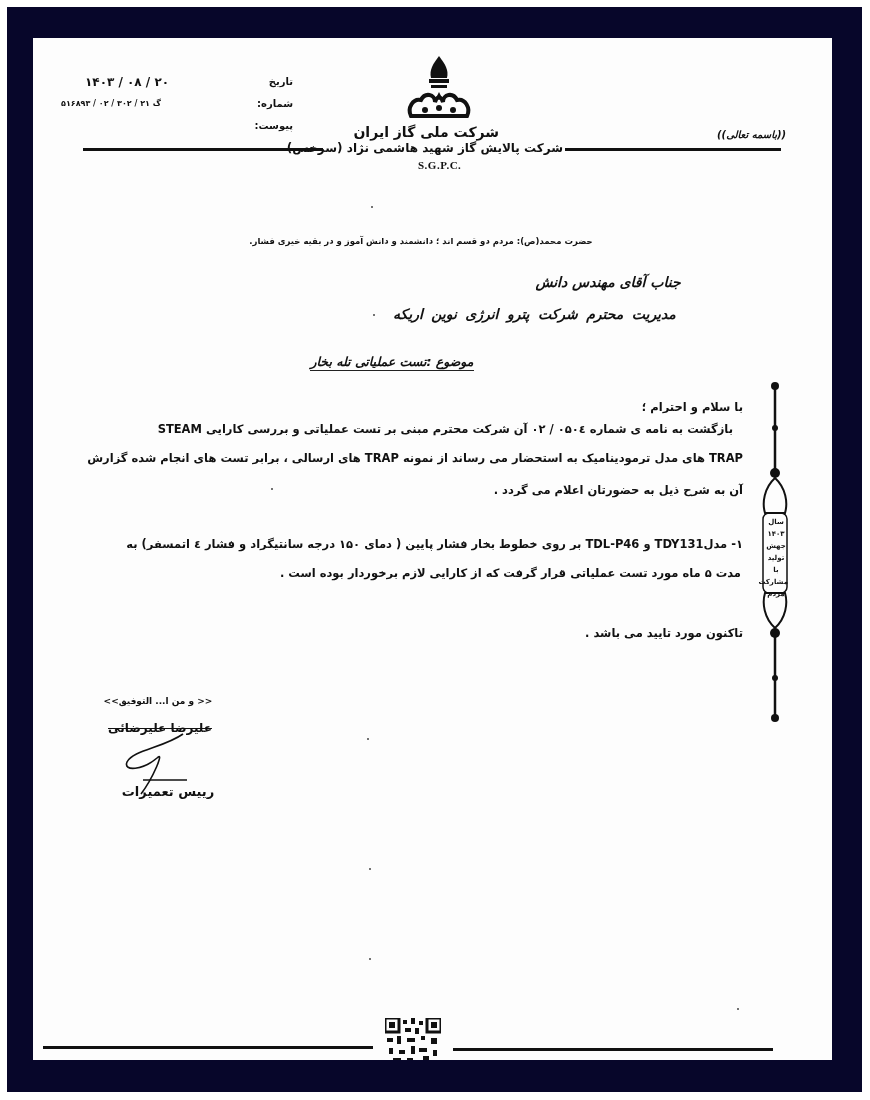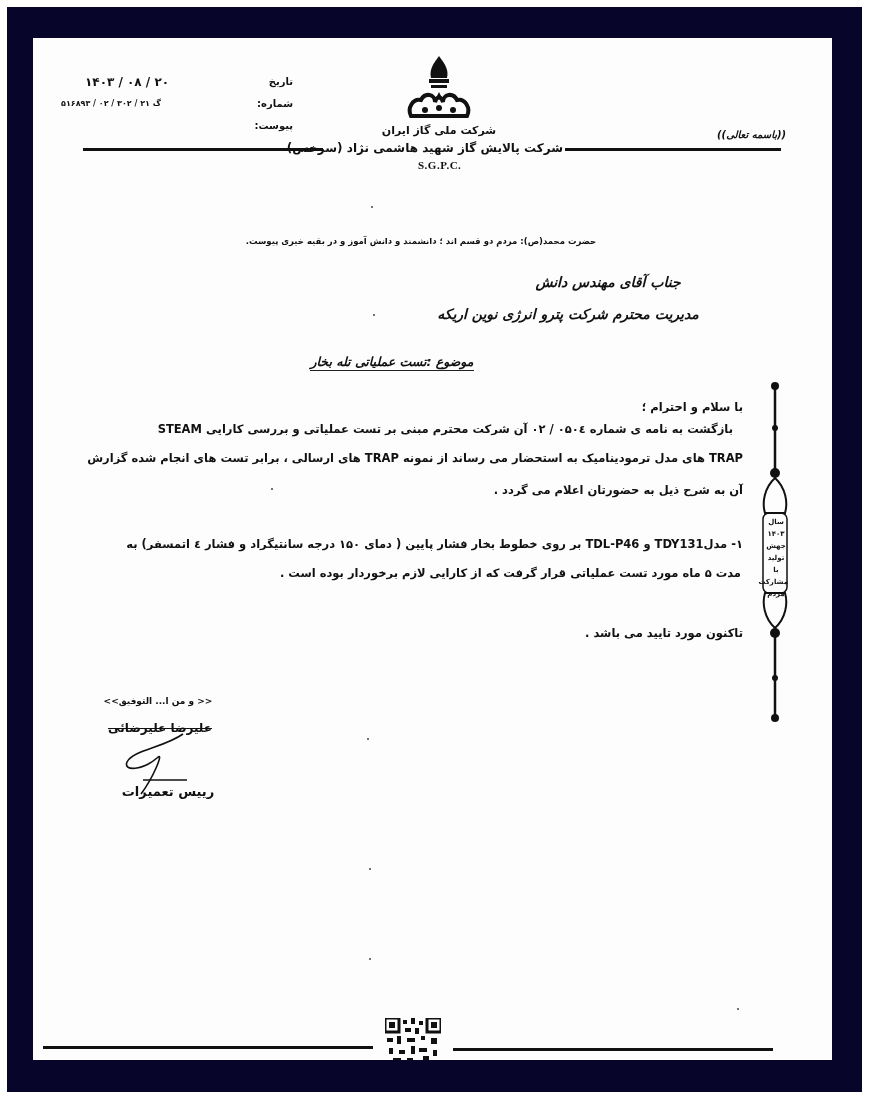--- a/index.html
+++ b/index.html
@@ -13,21 +13,21 @@
   }
   .paper {
     position: absolute; left: 33px; top: 38px; width: 799px; height: 1022px;
     background: #fdfdfd; overflow: hidden;
   }
   .abs { position: absolute; }
   .rtl { direction: rtl; unicode-bidi: embed; }
   .hdr-label { font-size: 10px; font-weight: bold; text-align: right; width: 60px; }
   .hdr-val { font-size: 10px; font-weight: bold; letter-spacing: 0.5px; direction: ltr; white-space: nowrap; }
   .hline { position: absolute; height: 3px; background: #111; }
-  .logo-name { font-size: 11px; font-weight: bold; text-align: center; white-space: nowrap; }
+  .logo-name { font-size: 14px; font-weight: bold; text-align: center; white-space: nowrap; }
   .sgpc { font-family: "Liberation Serif", serif; font-size: 11px; font-weight: bold; letter-spacing: 0.5px; }
   .hadith { font-size: 8.5px; font-weight: bold; white-space: nowrap; }
   .addressee { font-size: 14px; font-weight: bold; font-style: italic; white-space: nowrap; }
   .subject { font-size: 12.5px; font-weight: bold; font-style: italic; white-space: nowrap; border-bottom: 1.5px solid #222; padding-bottom: 1px; }
   .body-line { font-size: 11.5px; font-weight: bold; white-space: nowrap; text-align: right; }
   .sig-small { font-size: 9px; font-weight: bold; white-space: nowrap; }
   .sig-name { font-size: 12px; font-weight: bold; white-space: nowrap; text-decoration: line-through; }
   .sig-title { font-size: 13px; font-weight: bold; white-space: nowrap; }
   .dot { position: absolute; width: 2px; height: 2px; background: #444; border-radius: 1px; }
   .seal-text { font-size: 7px; font-weight: bold; text-align: center; line-height: 12px; }
@@ -59,24 +59,24 @@
   </div>
   <div class="abs logo-name rtl" style="left:346px; top:86px; width:120px;">شرکت ملی گاز ایران</div>
 
   <div class="hline" style="left:50px; top:110px; width:240px;"></div>
   <div class="abs logo-name rtl" style="left:290px; top:103px; width:240px; font-size:12px;">شرکت پالایش گاز شهید هاشمی نژاد (سرخس)</div>
   <div class="hline" style="left:532px; top:110px; width:216px;"></div>
   <div class="abs sgpc" style="left:373px; top:121px;margin-left:12px;">S.G.P.C.</div>
 
   <div class="abs rtl" style="left:684px; top:91px; font-size:10px; font-weight:bold; font-style:italic; white-space:nowrap;">((باسمه تعالی))</div>
 
-  <div class="abs hadith rtl" style="left:198px; top:198px; width:380px; text-align:center;">حضرت محمد(ص): مردم دو قسم اند ؛ دانشمند و دانش آموز و در بقیه خیری پیوست.</div>
+  <div class="abs hadith rtl" style="left:198px; top:198px; width:380px; text-align:center;">حضرت محمد(ص): مردم دو قسم اند ؛ دانشمند و دانش آموز و در بقیه خیری فشار.</div>
 
   <div class="abs addressee rtl" style="left:440px; top:236px; width:270px; text-align:center;">جناب آقای مهندس دانش</div>
-  <div class="abs addressee rtl" style="left:360px; top:268px; width:350px; text-align:center;">مدیریت محترم شرکت پترو انرژی نوین اریکه</div>
+  <div class="abs addressee rtl" style="left:360px; top:268px; width:350px; text-align:left;font-family:Liberation Mono, monospace;">مدیریت محترم شرکت پترو انرژی نوین اریکه</div>
 
   <div class="abs" style="left:259px; top:316px; width:200px; display:flex; justify-content:center;">
     <span class="subject rtl">موضوع :تست عملیاتی تله بخار</span>
   </div>
 
   <div class="abs body-line rtl" style="left:520px; top:362px; width:190px;">با سلام و احترام ؛</div>
 
   <div class="abs body-line rtl" style="left:40px; top:384px; width:660px;">بازگشت به نامه ی شماره ۰۵۰٤ / ۰۲ آن شرکت محترم مبنی بر تست عملیاتی و بررسی کارایی STEAM</div>
   <div class="abs body-line rtl" style="left:300px; top:445px; width:410px;">آن به شرح ذیل به حضورتان اعلام می گردد .</div>
   <div class="abs body-line rtl" style="left:30px; top:413px; width:680px;">TRAP های مدل ترمودینامیک به استحضار می رساند از نمونه TRAP های ارسالی ، برابر تست های انجام شده گزارش</div>

